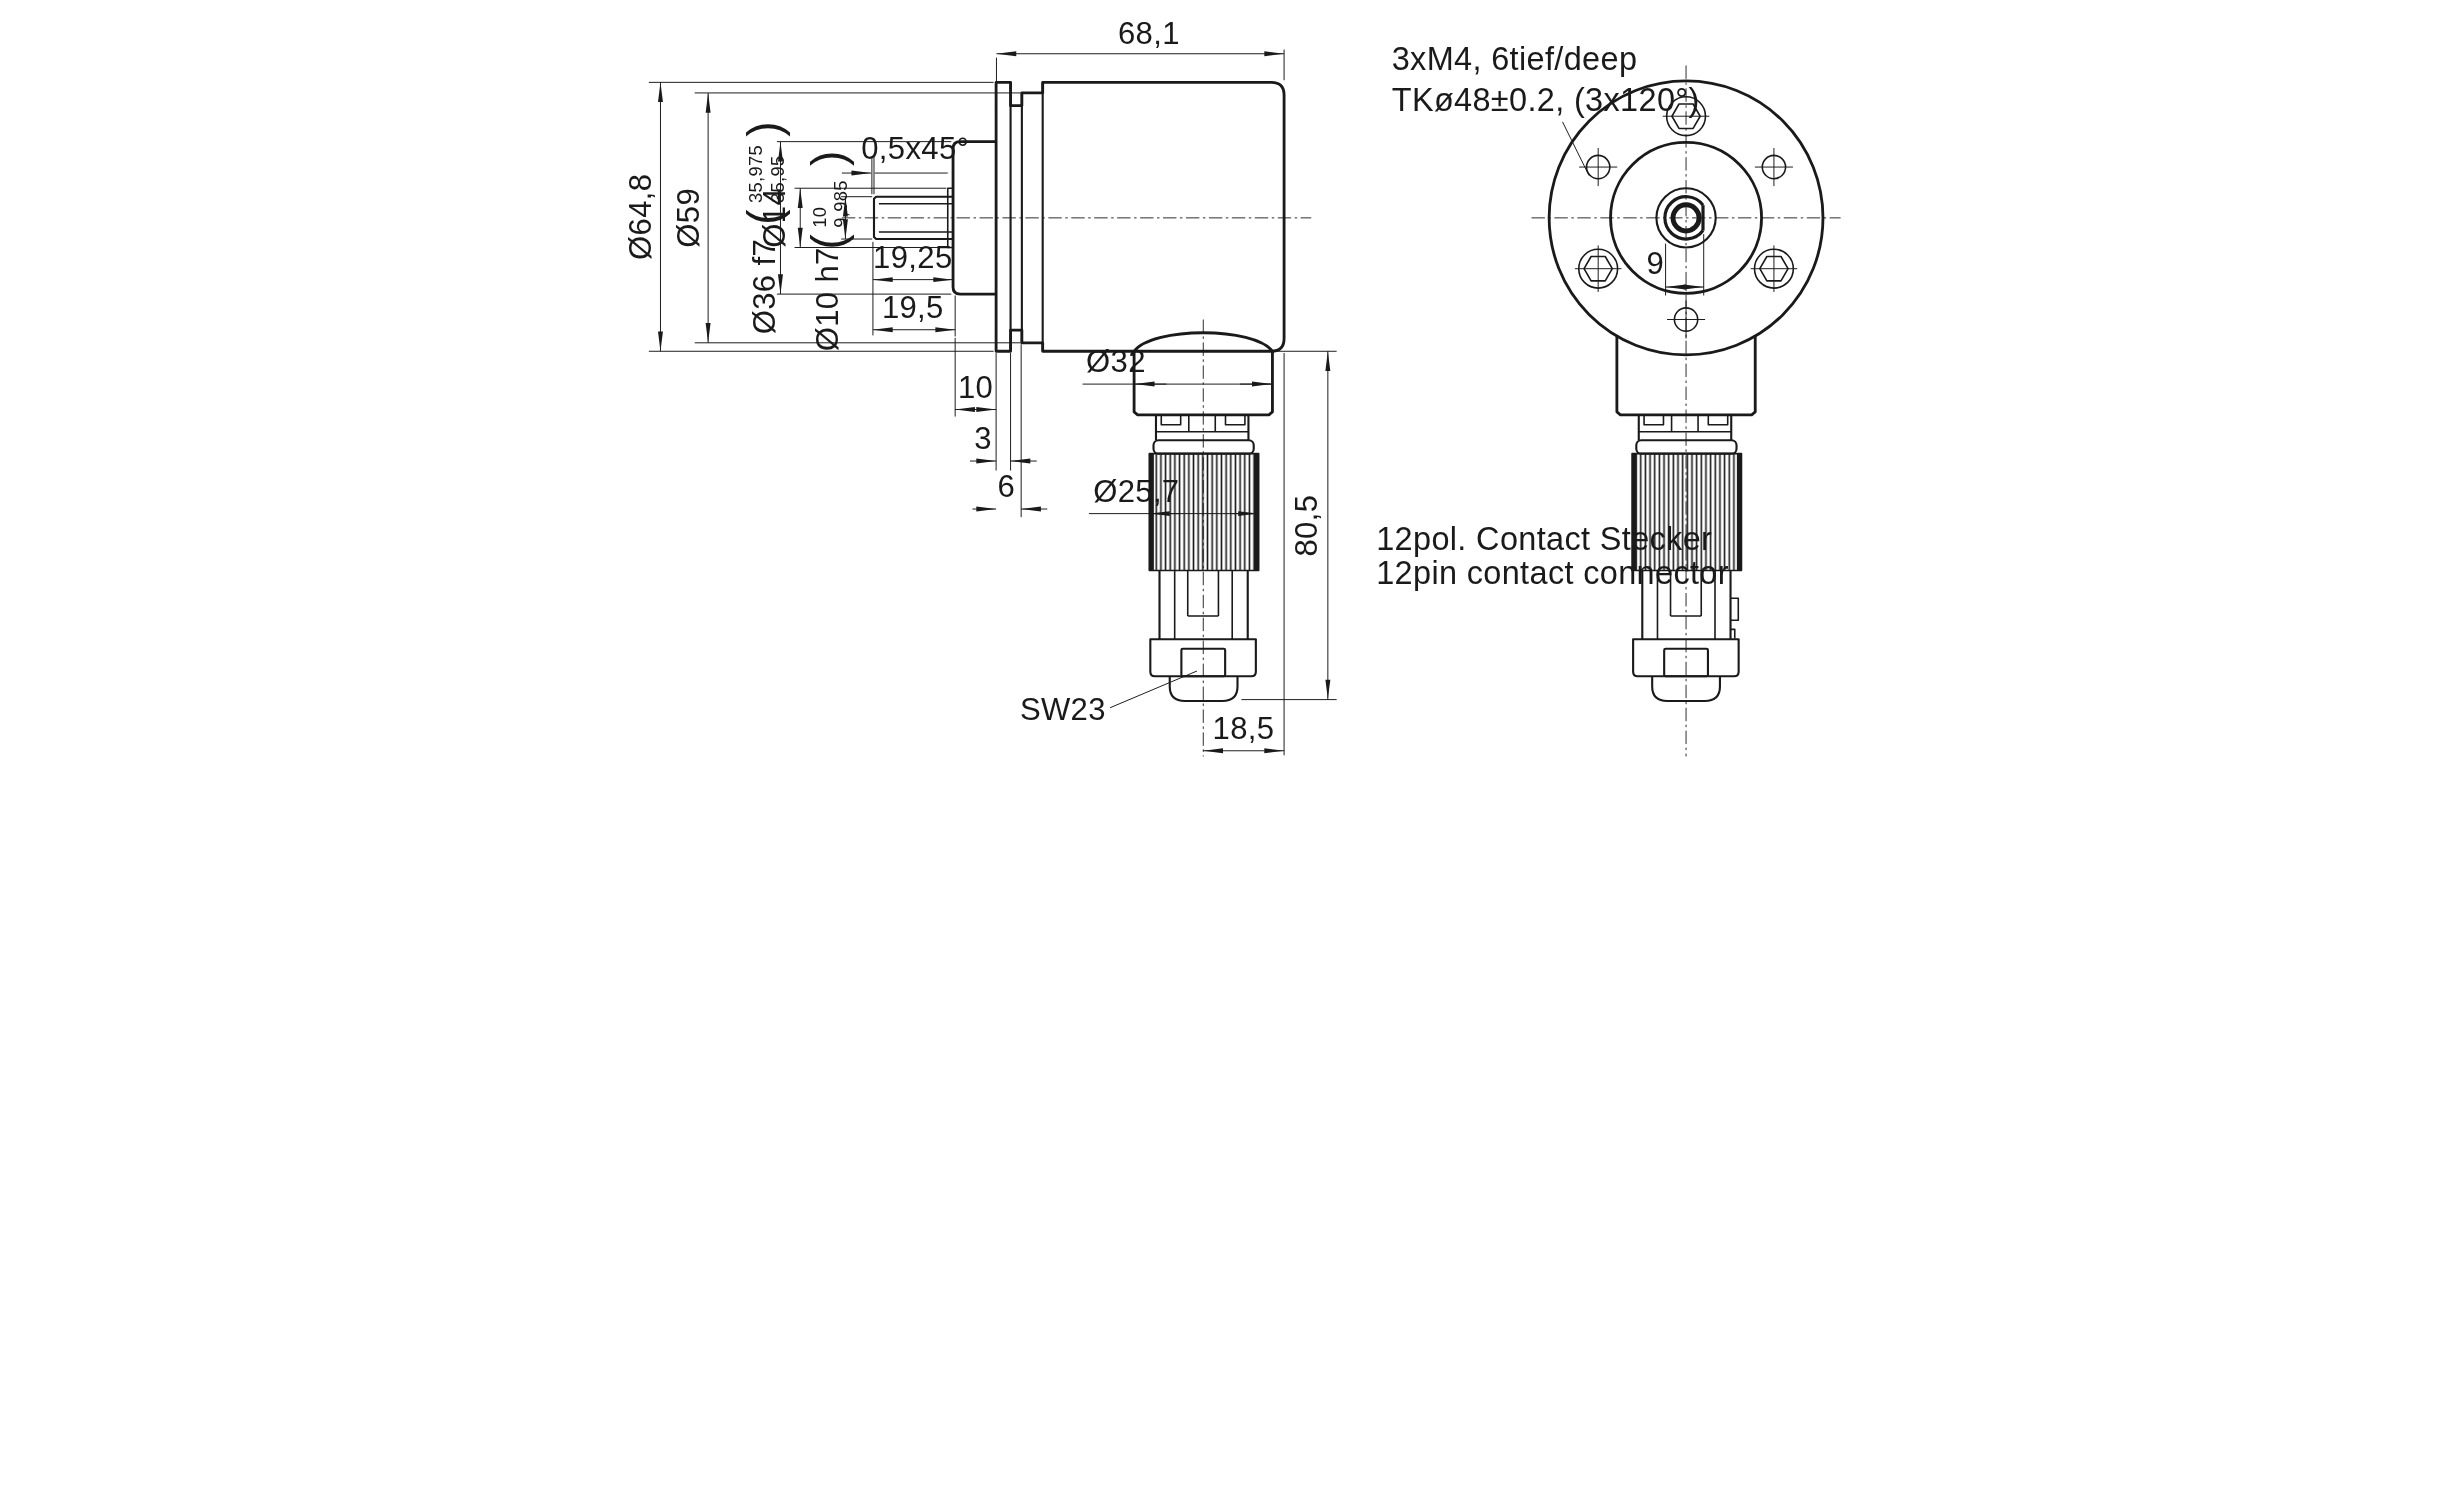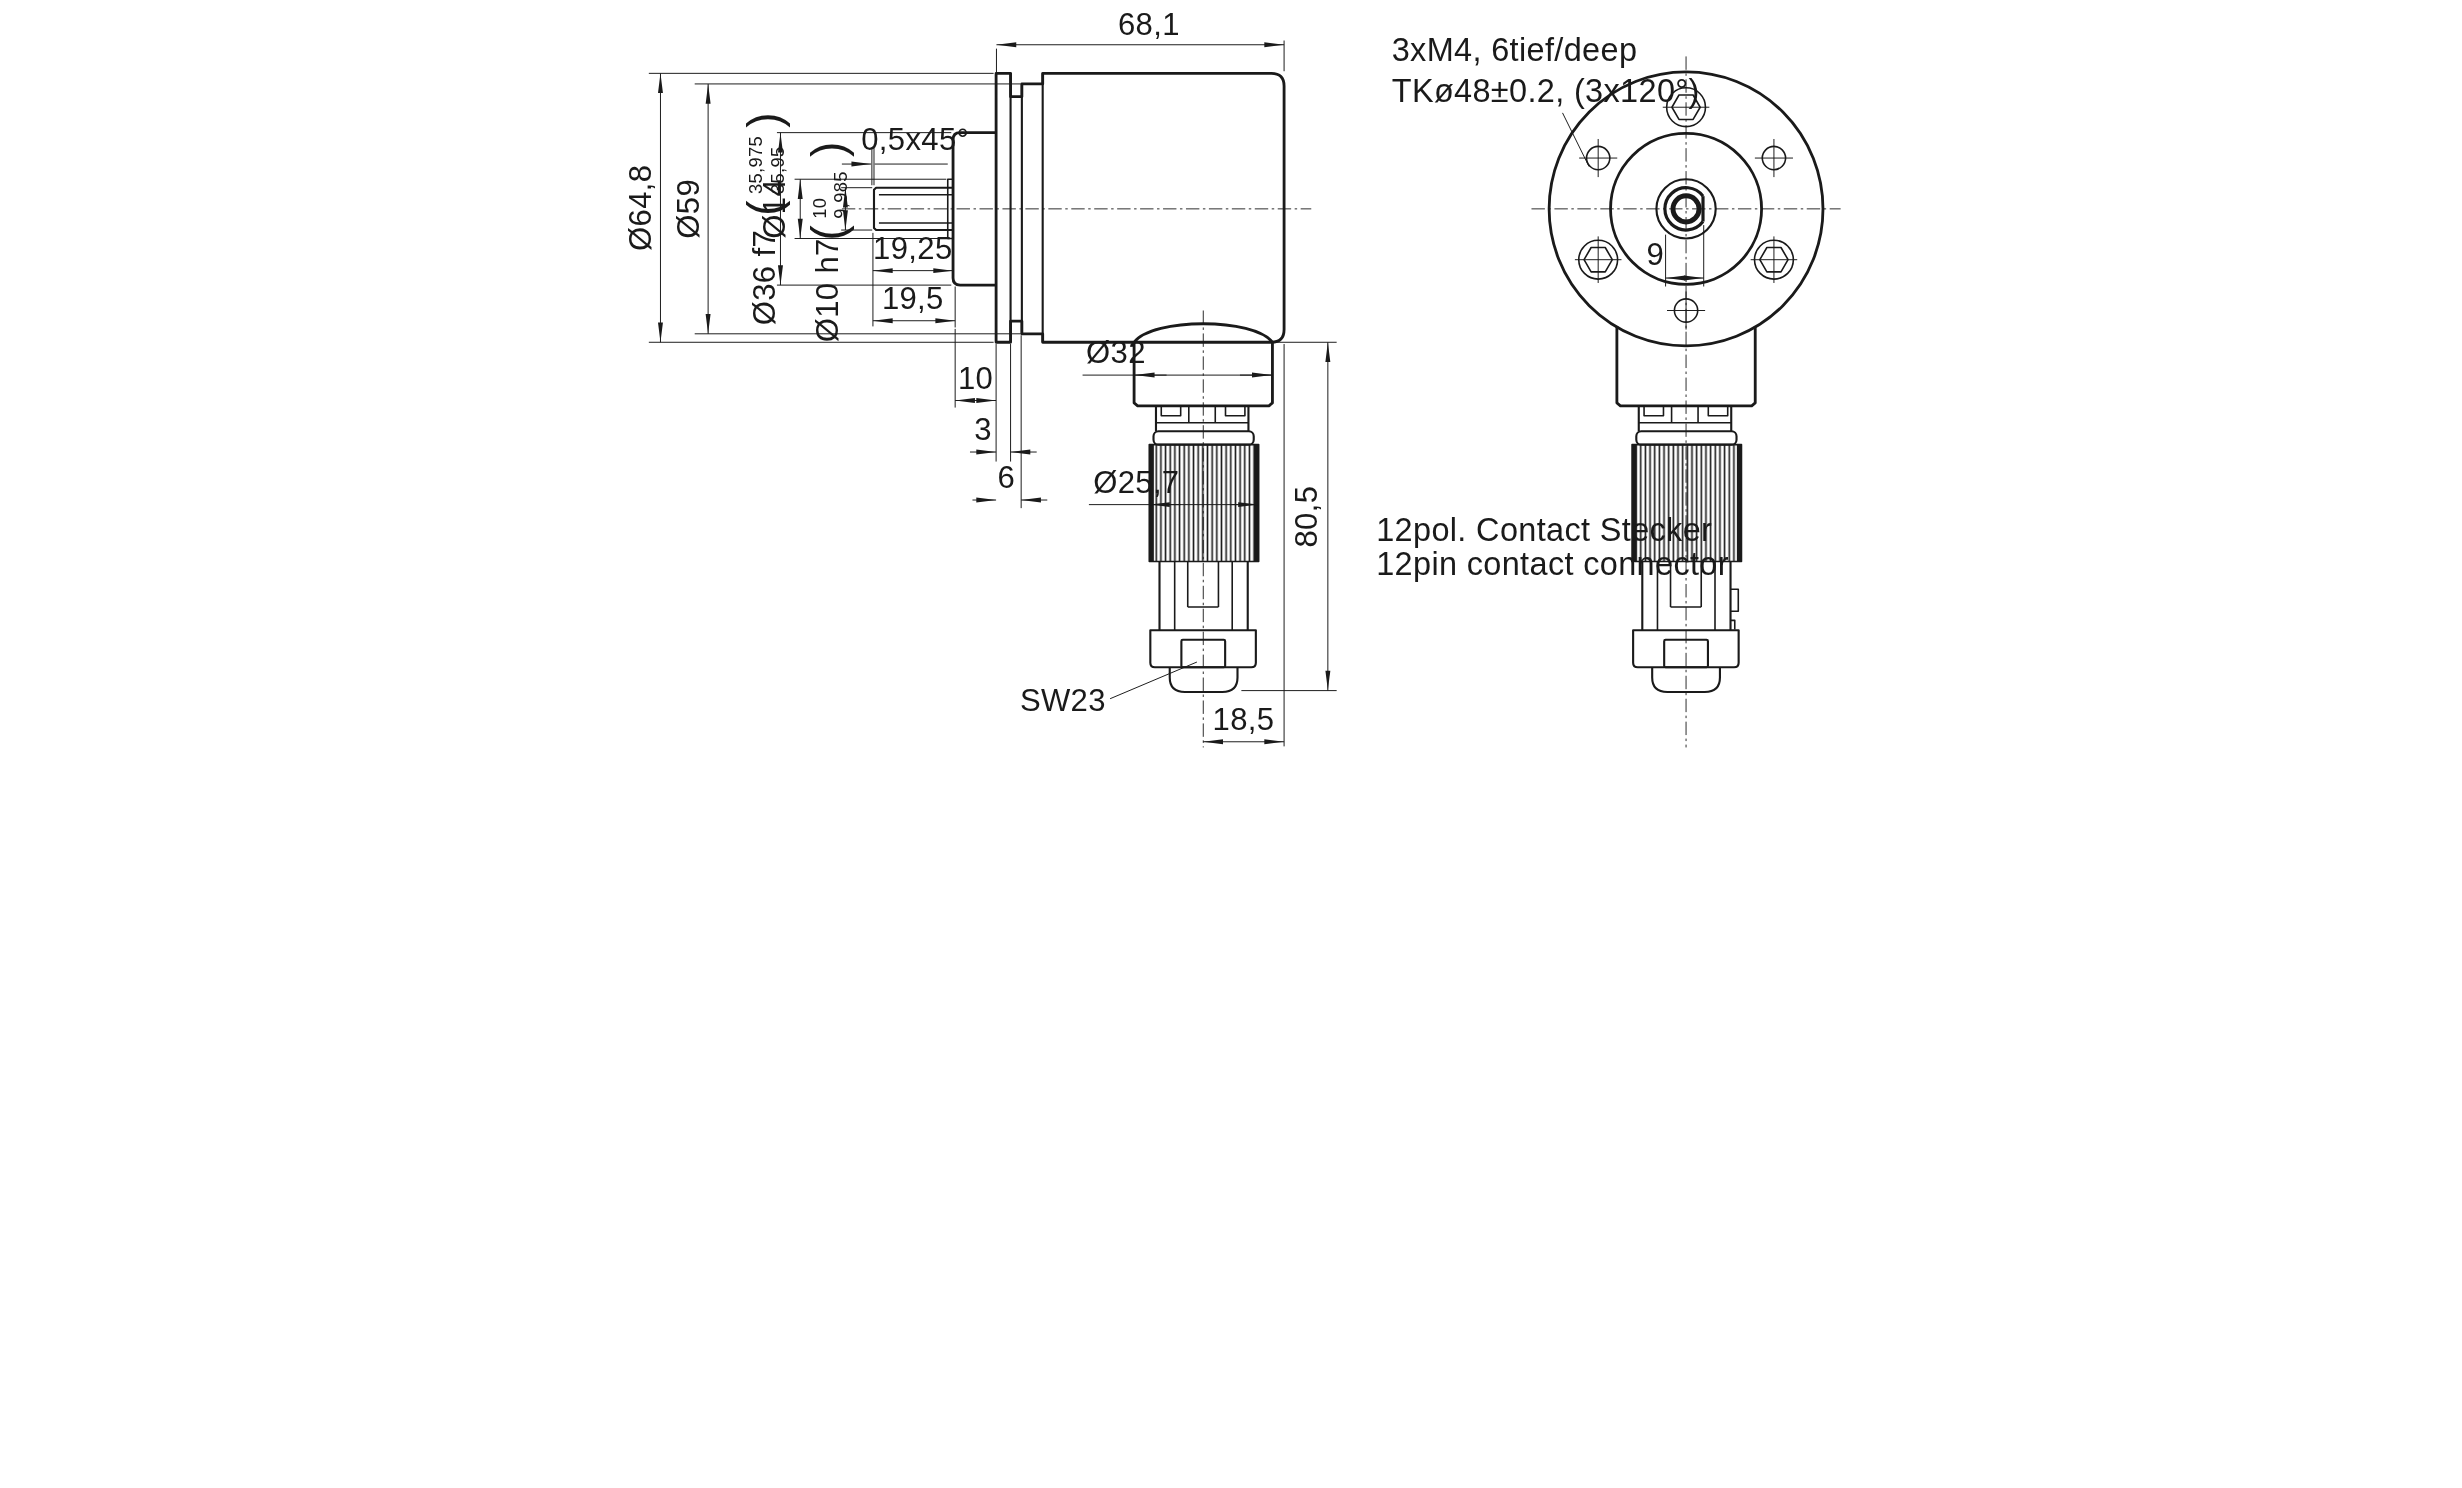--- a/index.html
+++ b/index.html
@@ -1,16 +1,16 @@
 <!DOCTYPE html>
 <html style="font-size:11.3px"><head>
 <meta charset="utf-8">
 <style>
   html,body{margin:0;padding:0;background:#ffffff;}
-  .sheet{width:100%;max-width:1231px;margin:7px auto;background:#86efac;}
+  .sheet{width:100%;max-width:1231px;margin:16px auto;background:#86efac;}
   svg{display:block;width:100%;height:auto;background:#ffffff;}
   
   .t  {stroke:#1a1a1a;stroke-width:8;  fill:none;stroke-linejoin:round;}
   .t6 {stroke:#1a1a1a;stroke-width:6;  fill:none;stroke-linejoin:round;}
   .m  {stroke:#1a1a1a;stroke-width:4.5;fill:none;stroke-linejoin:round;}
   .s  {stroke:#1a1a1a;stroke-width:2.8;fill:none;}
   .cl {stroke:#1a1a1a;stroke-width:2.6;fill:none;stroke-dasharray:38 10 7 10;}
   .fill{fill:#1a1a1a;stroke:none;}
   text{font-family:"Liberation Sans","DejaVu Sans",sans-serif;fill:#1a1a1a;}
   .dim {font-size:88px;letter-spacing:1px;}

